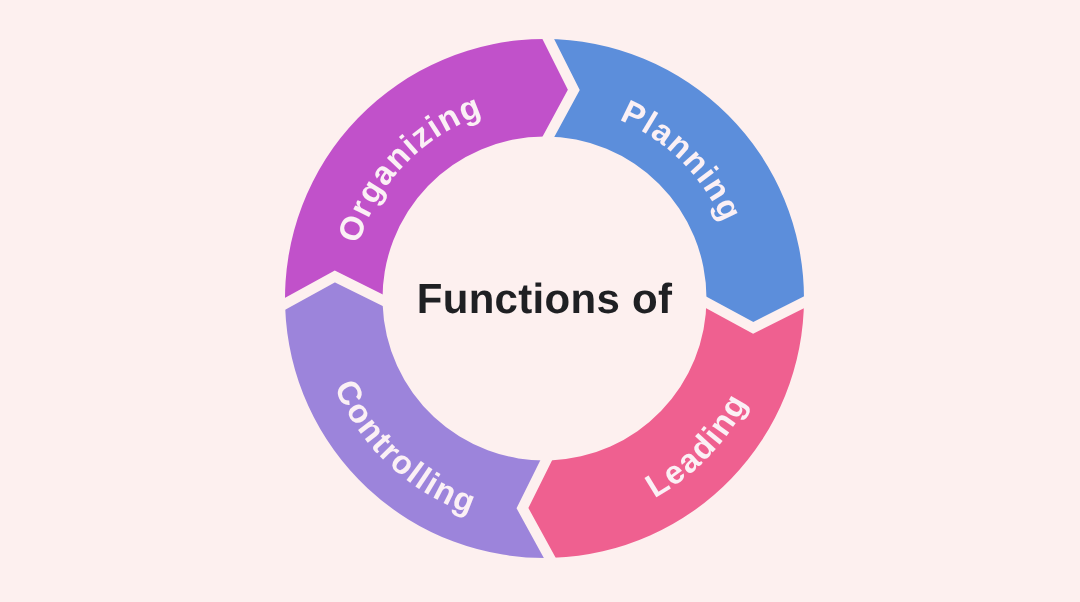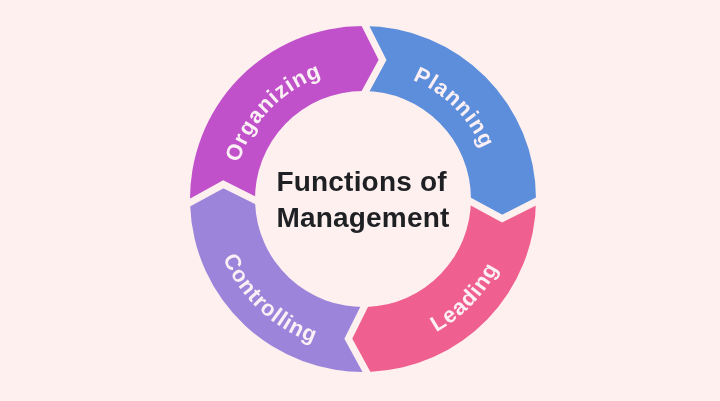--- a/index.html
+++ b/index.html
@@ -68,15 +68,14 @@
     <g id="cycle-labels">
         <text font-size="22" fill="#FBF0F5"><textPath href="#labelpath-planning" xlink:href="#labelpath-planning" startOffset="50%" text-anchor="middle">Planning</textPath></text>
         <text font-size="22" fill="#FBF0F5"><textPath href="#labelpath-leading" xlink:href="#labelpath-leading" startOffset="50%" text-anchor="middle">Leading</textPath></text>
         <text font-size="22" fill="#FBF0F5"><textPath href="#labelpath-controlling" xlink:href="#labelpath-controlling" startOffset="50%" text-anchor="middle">Controlling</textPath></text>
         <text font-size="22" fill="#FBF0F5"><textPath href="#labelpath-organizing" xlink:href="#labelpath-organizing" startOffset="50%" text-anchor="middle">Organizing</textPath></text>
       </g>
   </svg>
 
   <div class="diagram-title" style="color: rgb(31, 32, 35);">
     <span>Functions of</span>
-    <span>Management</span>
   </div>
 </div>
 
 </body></html>

